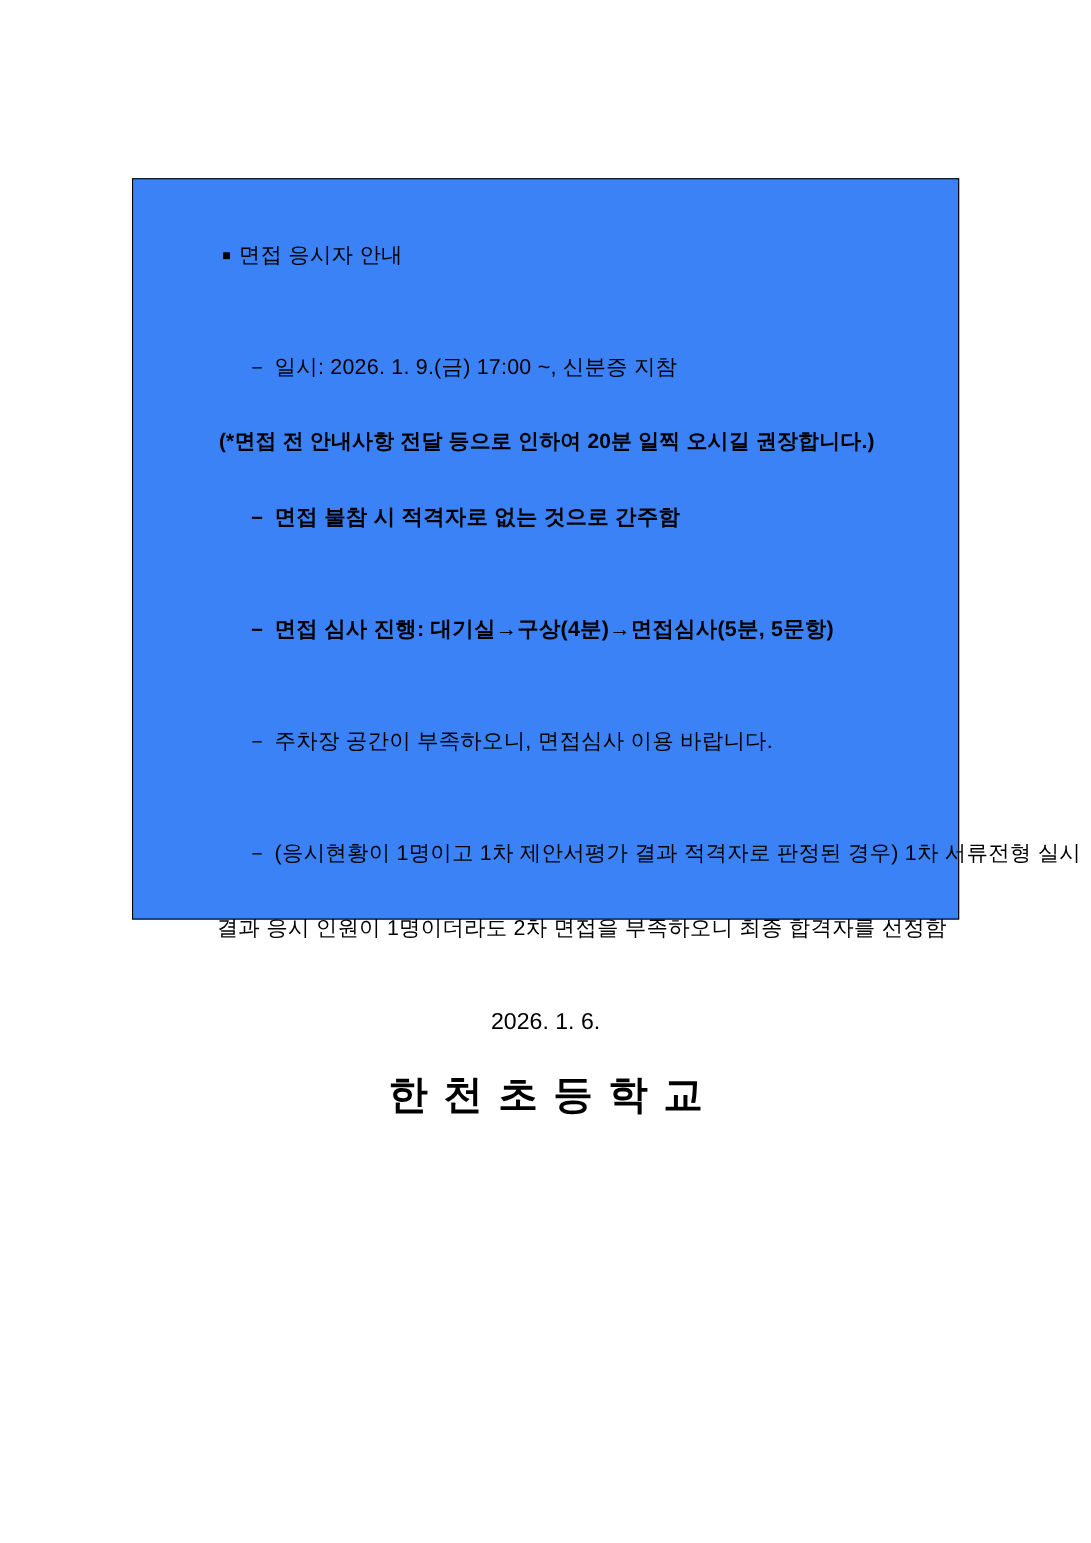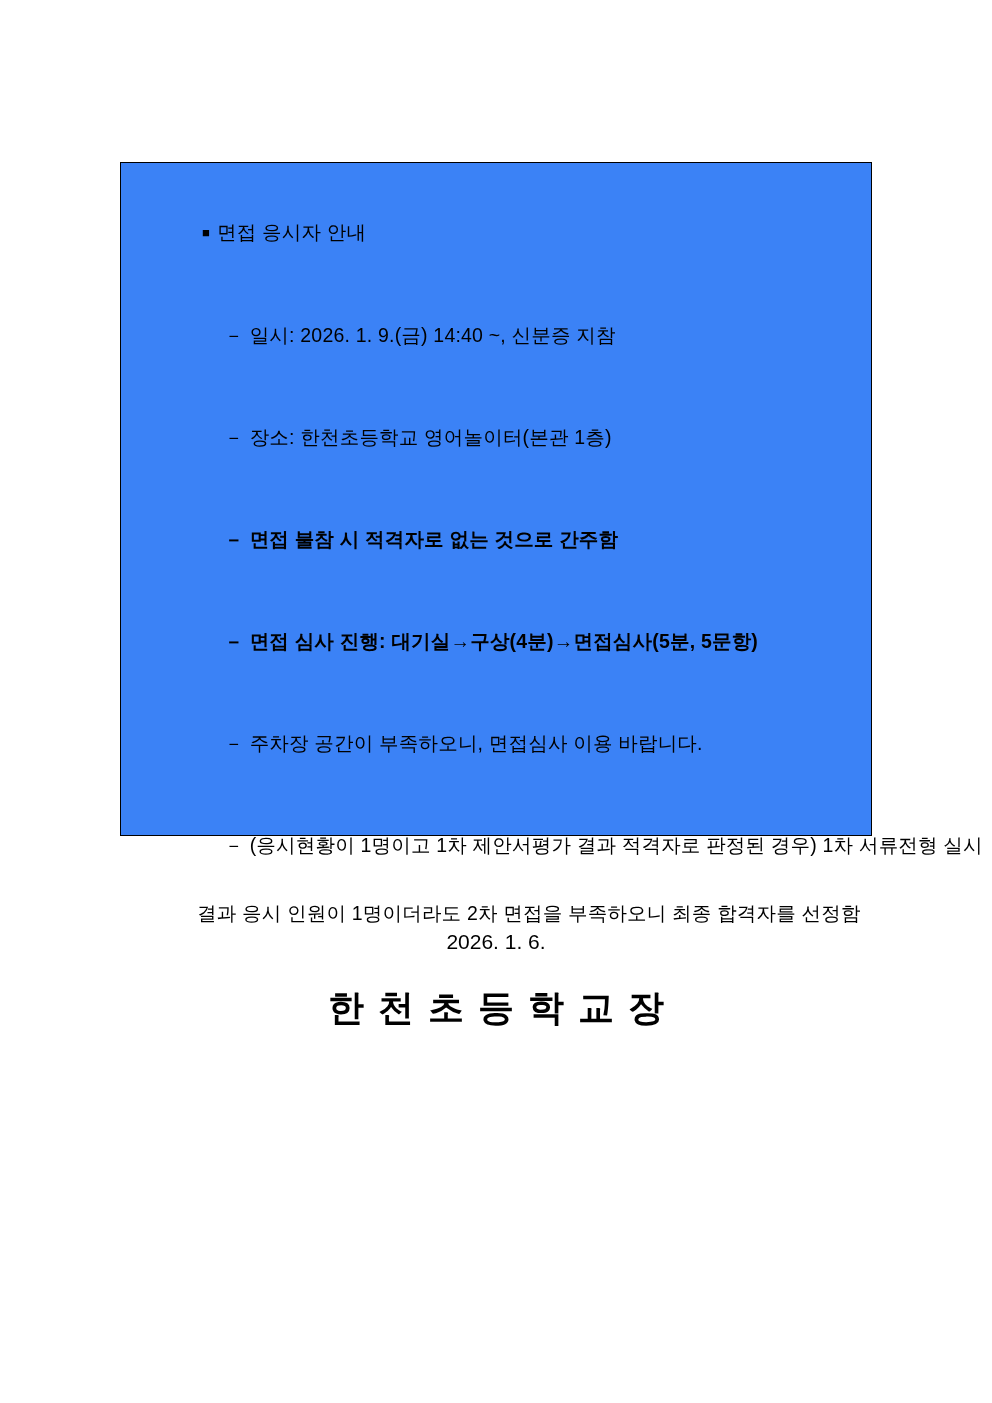--- a/index.html
+++ b/index.html
@@ -61,20 +61,21 @@
     font-weight: bold;
     font-size: 19px;
   }
   .wrap-cont {
     padding-left: 56px;
     white-space: pre;
   }
   .date-line {
     text-align: center;
     font-size: 21px;
+    margin-top: 56px;
     white-space: pre;
   }
   .signature-line {
     text-align: center;
     font-size: 36px;
     font-weight: bold;
     letter-spacing: 14px;
     margin-top: 30px;
     white-space: pre;
     padding-left: 14px;
@@ -86,45 +87,43 @@
 <div class="page">
 
   <div class="notice-box">
     <div class="notice-inner">
 
       <div class="line heading-line">
         <span class="sq">■</span><span>면접 응시자 안내</span>
       </div>
 
       <div class="line dash-line">
-        <span class="dash">－</span><span>일시: 2026. 1. 9.(금) 14:40 ~, 신분증 지참</span>
+        <span class="dash">－</span><span>일시: 2026. 1. 9.(금) 17:00 ~, 신분증 지참</span>
       </div>
 
+      <div class="line note-line">(*면접 전 안내사항 전달 등으로 인하여 20분 일찍 오시길 권장합니다.)</div>
 
-      <div class="line dash-line">
-        <span class="dash">－</span><span>장소: 한천초등학교 영어놀이터(본관 1층)</span>
-      </div>
 
       <div class="line dash-line bold">
         <span class="dash">－</span><span>면접 불참 시 적격자로 없는 것으로 간주함</span>
       </div>
 
       <div class="line dash-line bold">
         <span class="dash">－</span><span>면접 심사 진행: 대기실→구상(4분)→면접심사(5분, 5문항)</span>
       </div>
 
       <div class="line dash-line">
         <span class="dash">－</span><span>주차장 공간이 부족하오니, 면접심사 이용 바랍니다.</span>
       </div>
 
       <div class="line dash-line">
         <span class="dash">－</span><span>(응시현황이 1명이고 1차 제안서평가 결과 적격자로 판정된 경우) 1차 서류전형 실시</span>
       </div>
       <div class="line wrap-cont">결과 응시 인원이 1명이더라도 2차 면접을 부족하오니 최종 합격자를 선정함</div>
 
       <div class="date-line">2026. 1. 6.</div>
 
-      <div class="signature-line">한천초등학교장</div>
+      <div class="signature-line">한천초등학교</div>
 
     </div>
   </div>
 
 </div>
 
 </body></html>

